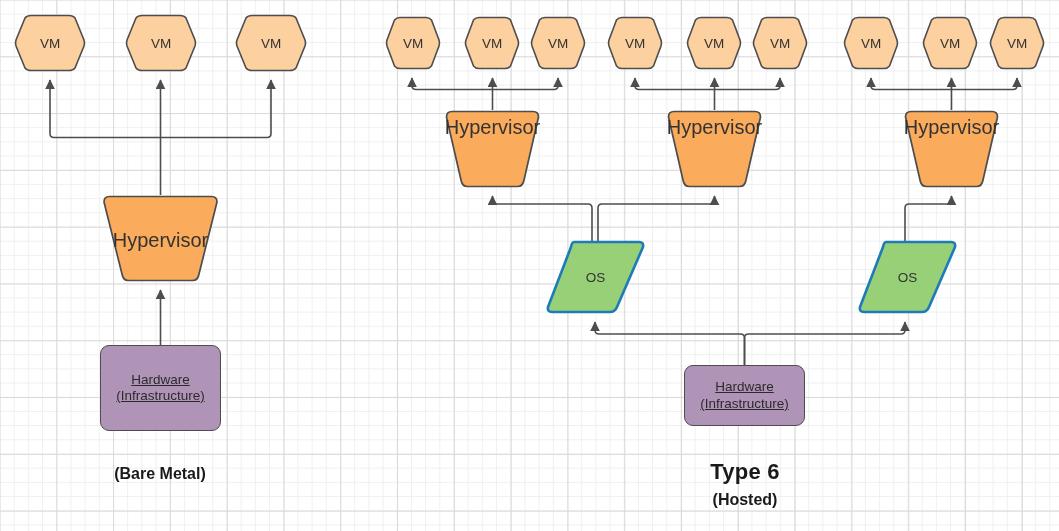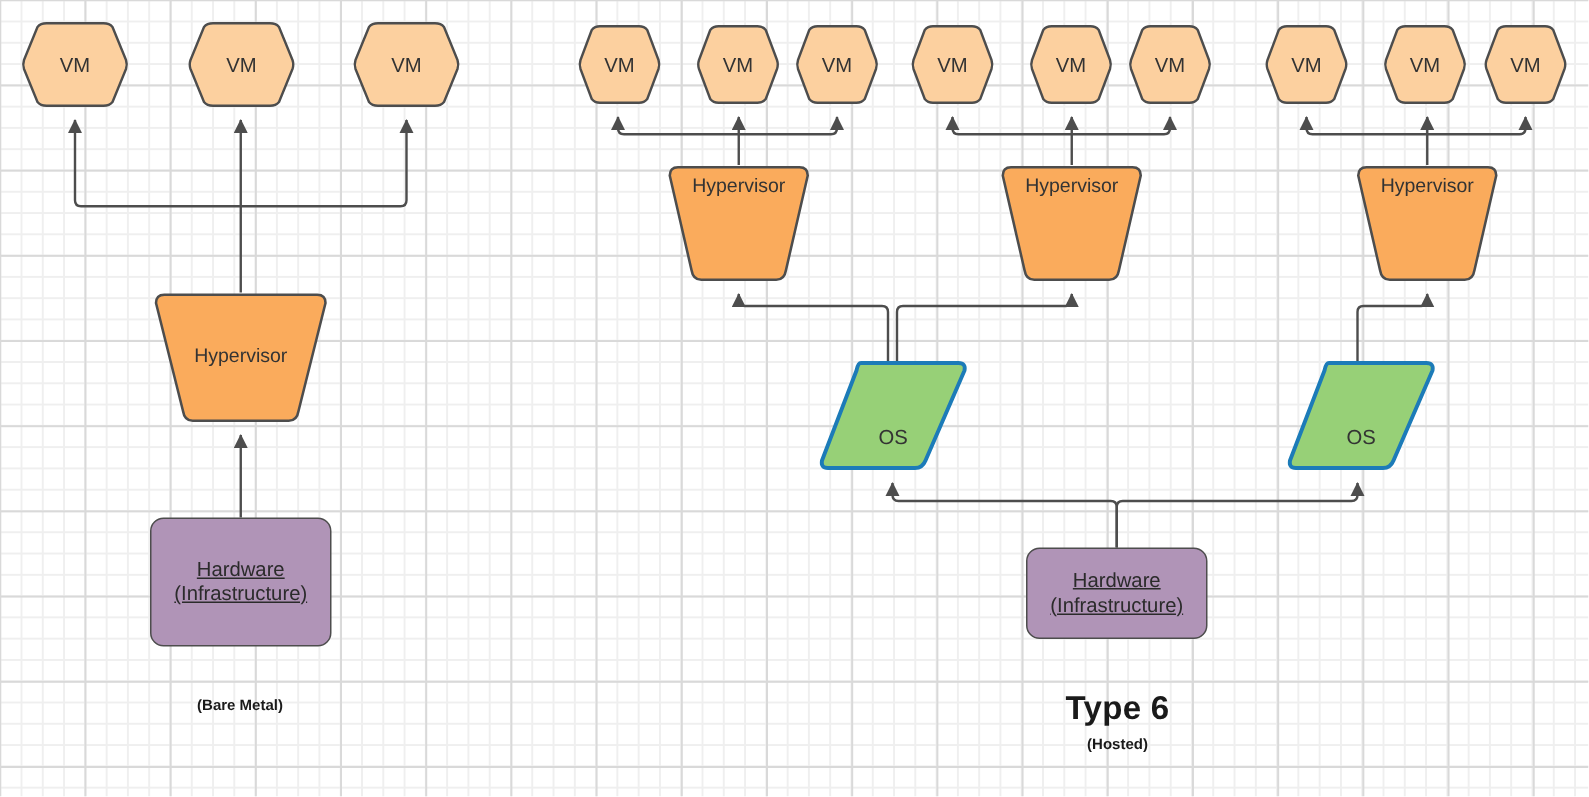--- a/index.html
+++ b/index.html
@@ -67,34 +67,33 @@
   .trap-wrap { position: absolute; }
   .trap-shape { position:absolute; left:0; top:0; width:100%; height:100%; }
   .trap-label {
     position: absolute;
     left: 0;
     width: 100%;
     display: flex;
     align-items: center;
     justify-content: center;
     color: #333333;
-    font-size: 13px;
+    font-size: 20px;
   }
   .para-wrap { position: absolute; }
   .para-shape { position:absolute; left:0; top:0; width:100%; height:100%; }
   .para-label {
     position: absolute;
     left: 0; top: 0;
     width: 100%; height: 100%;
     display: flex;
     align-items: center;
     justify-content: center;
     color: #333333;
     font-size: 13.5px;
-    margin-top: 14px;
   }
   .hwbox {
     background: #B094B7;
     border: 1.7px solid #4d4d4d;
     border-radius: 9px;
     flex-direction: column;
     font-size: 13.5px;
     color: #2b2b2b;
   }
   .hwbox span { display: block; }
@@ -103,21 +102,21 @@
     text-align: center;
     color: #1a1a1a;
   }
   .caption .main {
     font-size: 22px;
     font-weight: bold;
     letter-spacing: 0.2px;
     display: block;
   }
   .caption .sub {
-    font-size: 10px;
+    font-size: 16px;
     font-weight: bold;
     display: block;
     margin-top: 6px;
   }
 </style>
 </head>
 <body>
 
 <div id="canvas">
 

